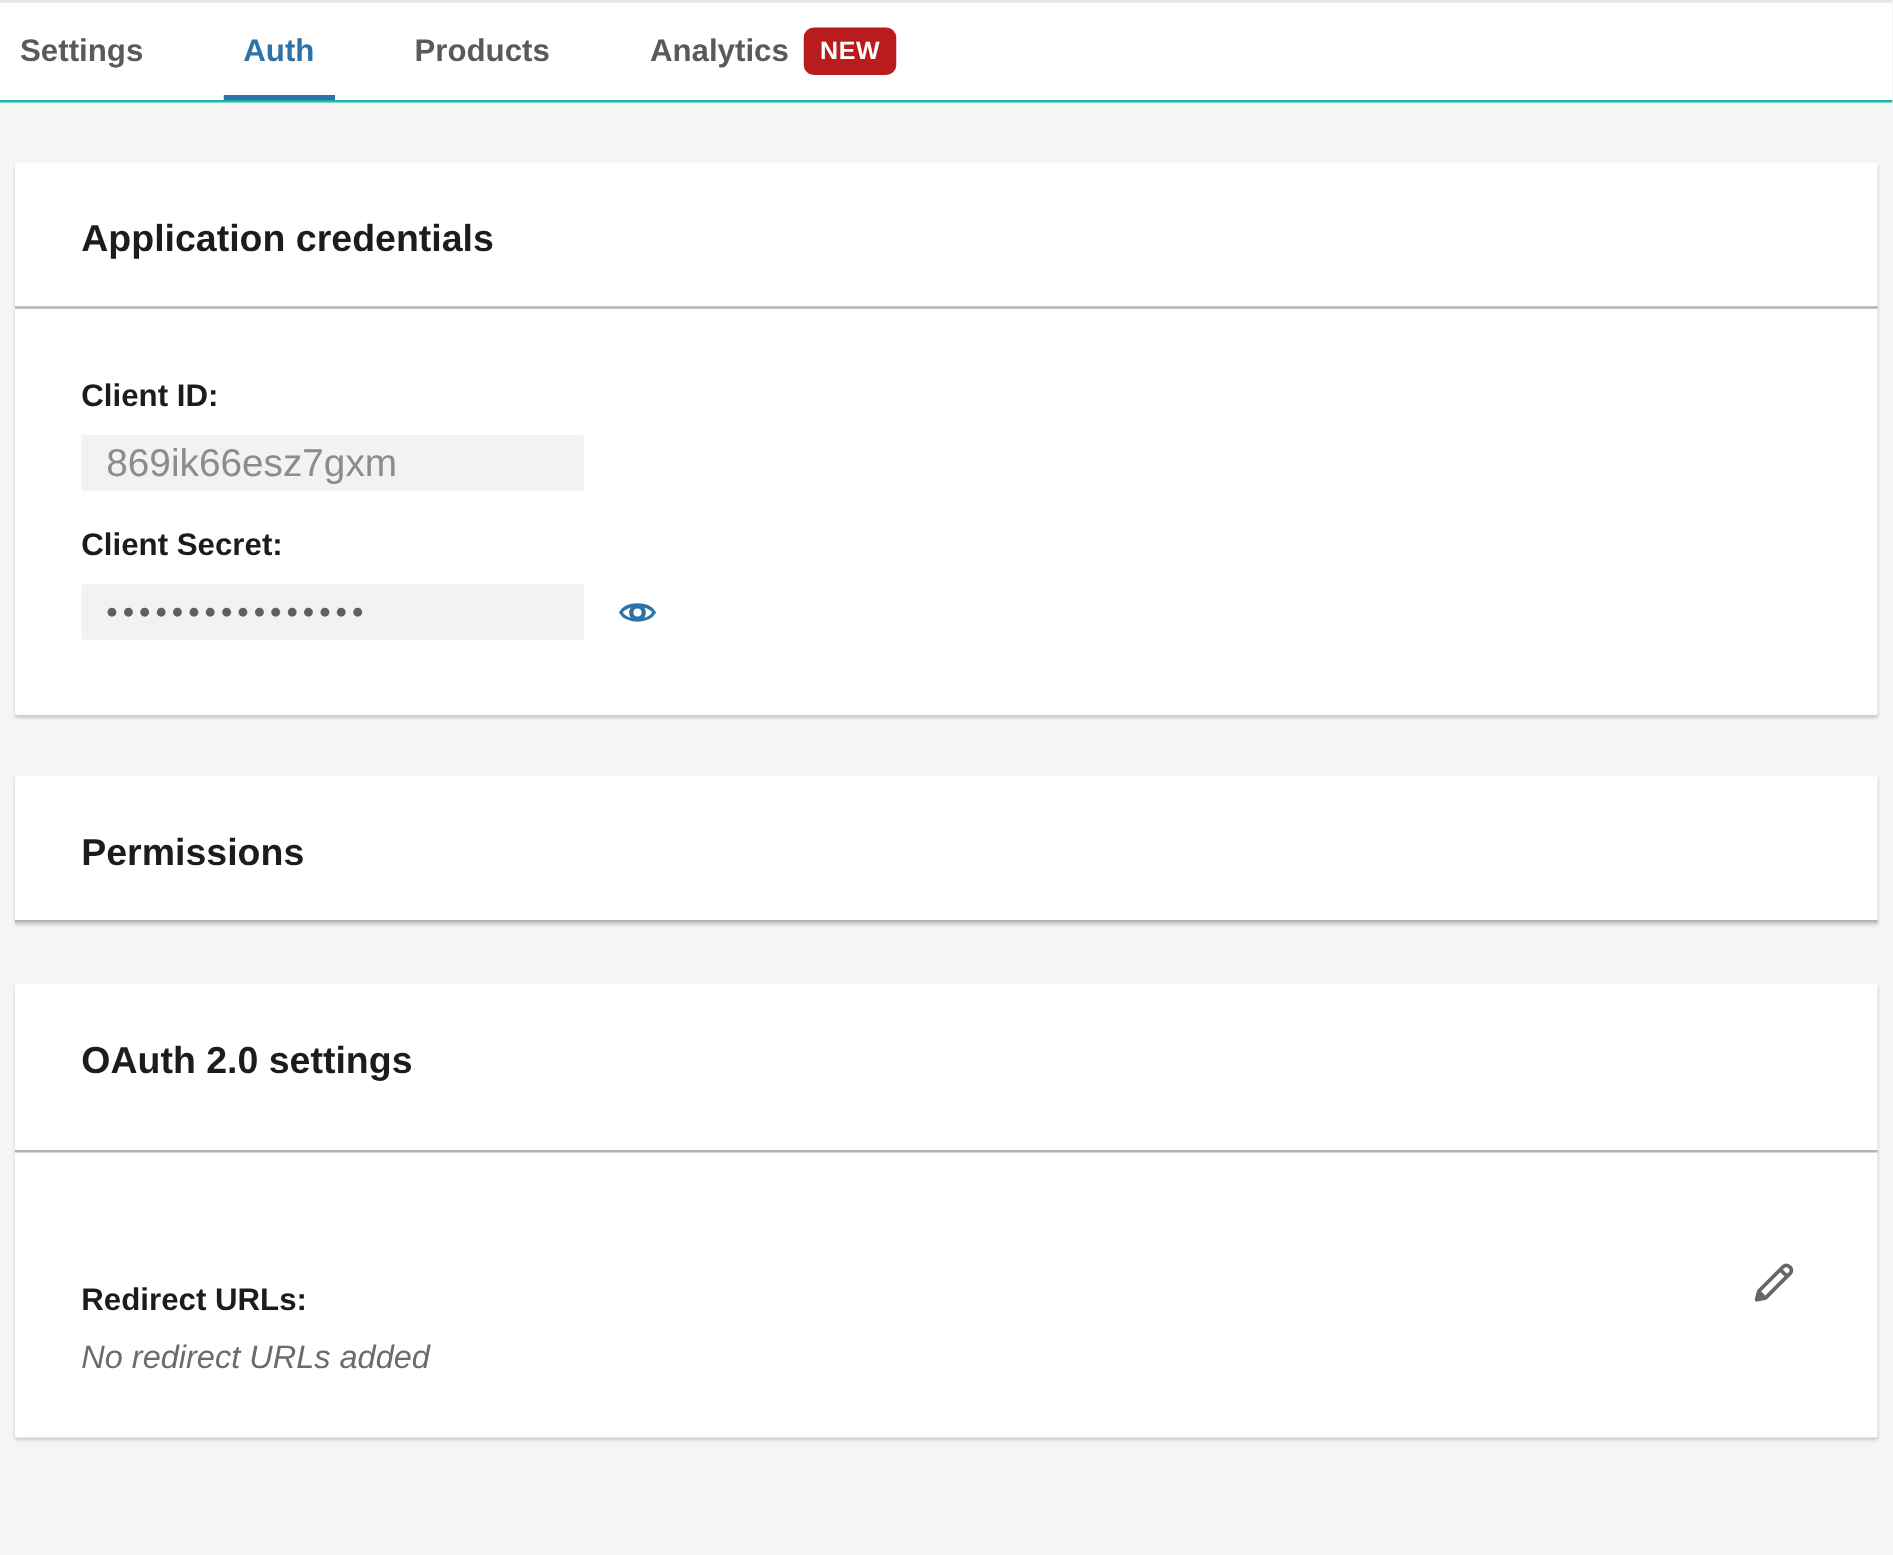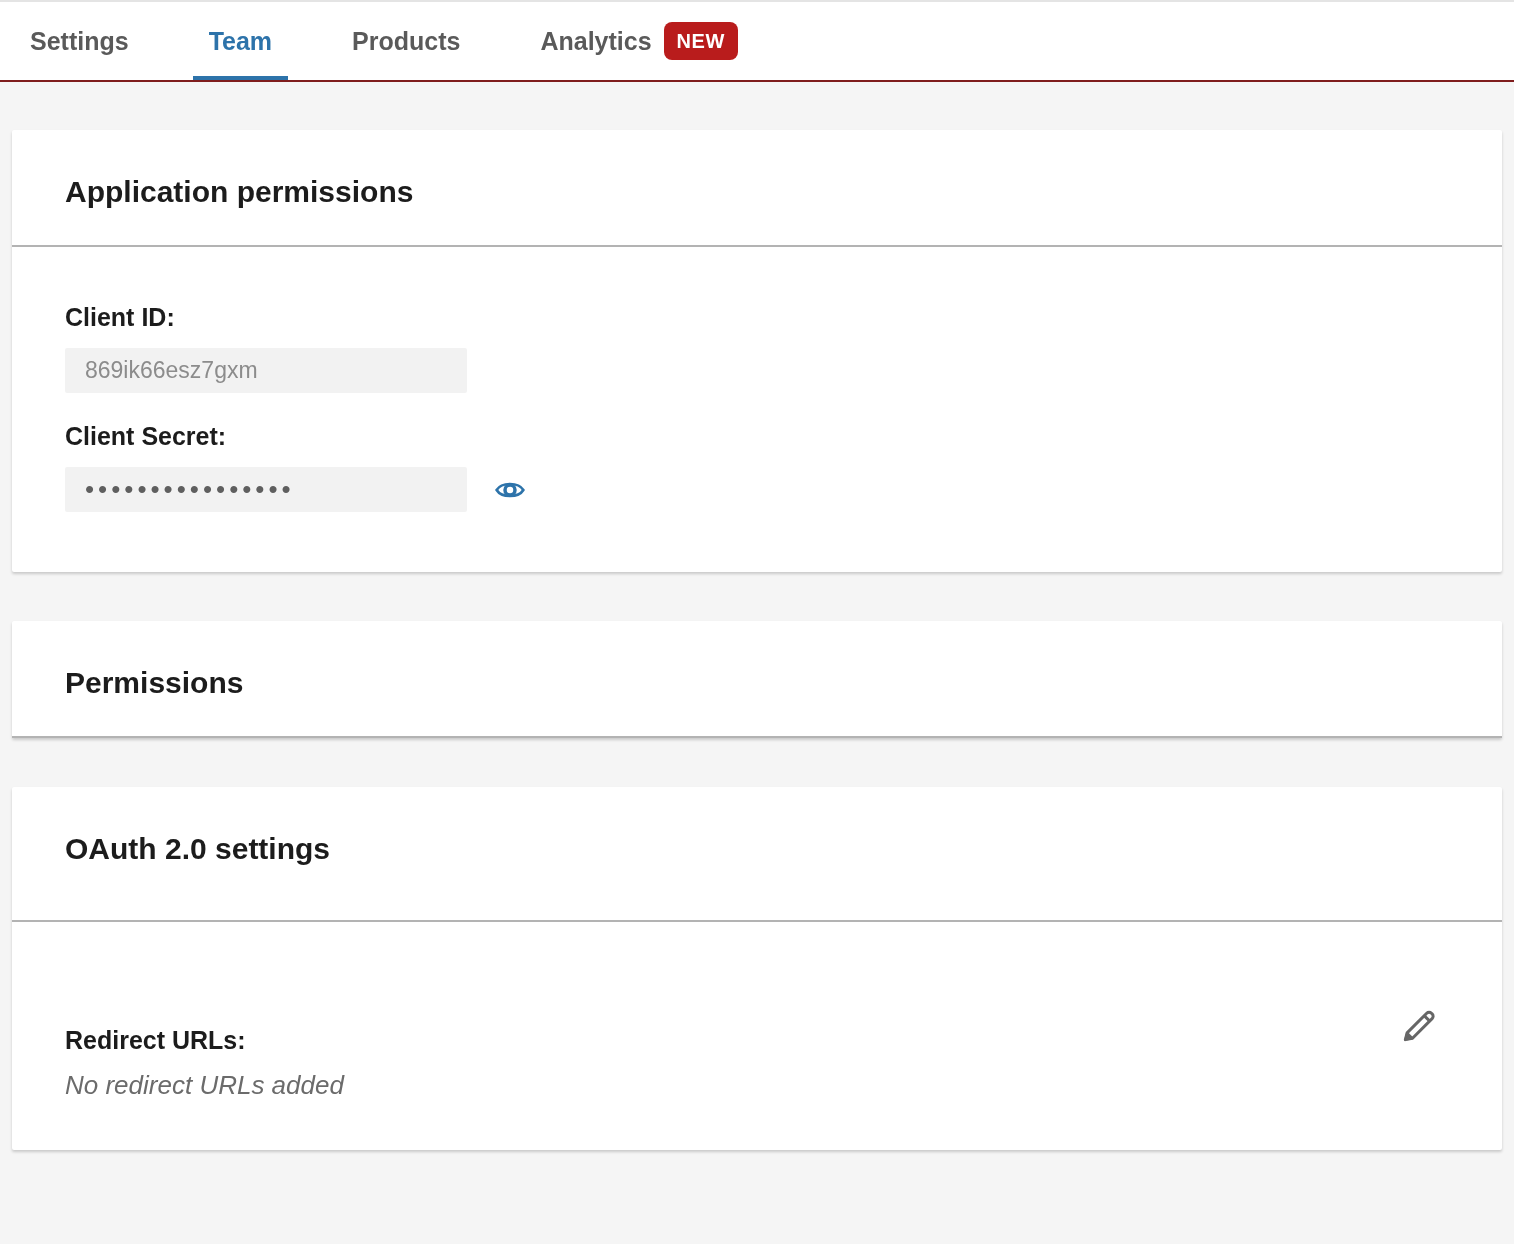--- a/index.html
+++ b/index.html
@@ -10,24 +10,23 @@
     font-family:"Liberation Sans", sans-serif;
     color:#1f1f1f;
     overflow:hidden;
   }
 
   
   .tabbar {
     height:82px;
     background:#ffffff;
     border-top:2px solid #e4e4e4;
-    border-bottom:2px solid #7f1d1d;
+    border-bottom:2px solid #14b8a6;
     display:flex;
     align-items:stretch;
-    padding-left:14px;
     gap:48px;
   }
   .tab {
     display:flex;
     align-items:center;
     gap:12px;
     padding:0 16px;
     font-size:25px;
     font-weight:600;
     color:#5a5a5a;
@@ -87,21 +86,21 @@
   }
   .text-input {
     display:block;
     width:402px;
     height:45px;
     background:#f2f2f2;
     border:none;
     border-radius:2px;
     padding:0 20px;
     font-family:"Liberation Sans", sans-serif;
-    font-size:23px;
+    font-size:31px;
     color:#8c8c8c;
     outline:none;
   }
   .client-id-row { margin-bottom:28px; }
   .secret-row { display:flex; align-items:center; }
   .secret-input {
     font-size:26px;
     letter-spacing:4px;
     color:#5f5f5f;
   }
@@ -135,34 +134,34 @@
   }
 </style>
 </head>
 <body>
 
 <nav class="tabbar">
   <div class="tab">
     <span>Settings</span>
   </div>
   <div class="tab active">
-    <span>Team</span>
+    <span>Auth</span>
   </div>
   <div class="tab">
     <span>Products</span>
   </div>
   <div class="tab">
     <span>Analytics</span>
     <span class="badge">NEW</span>
   </div>
 </nav>
 
 <section class="card card-1">
   <div class="card-header">
-    <h2 class="card-title">Application permissions</h2>
+    <h2 class="card-title">Application credentials</h2>
   </div>
   <div class="card-body">
     <div class="client-id-row">
       <div class="field-label">Client ID:</div>
       <input class="text-input" type="text" readonly="" value="869ik66esz7gxm" style="">
     </div>
     <div>
       <div class="field-label">Client Secret:</div>
       <div class="secret-row">
         <input class="text-input secret-input" type="text" readonly="" value="••••••••••••••••" style="">

